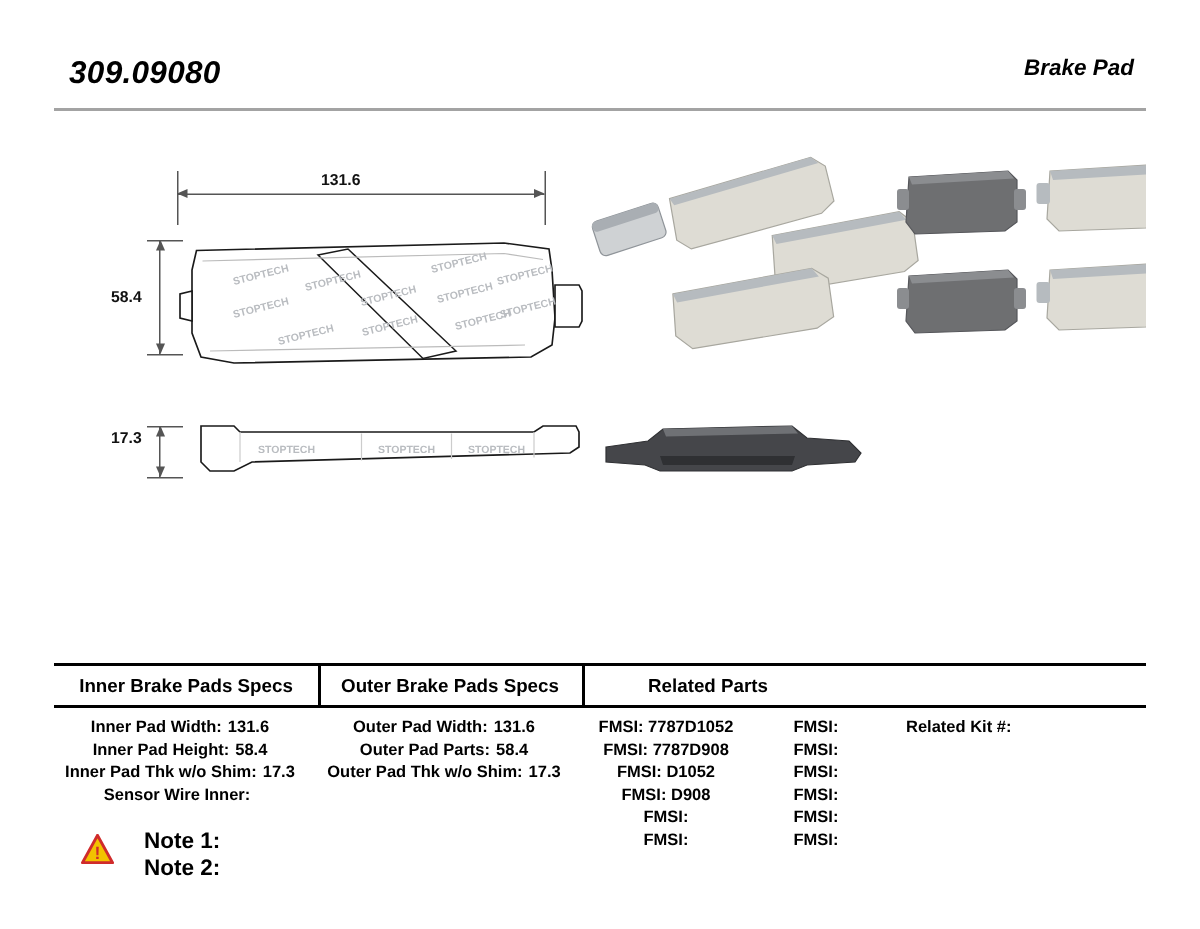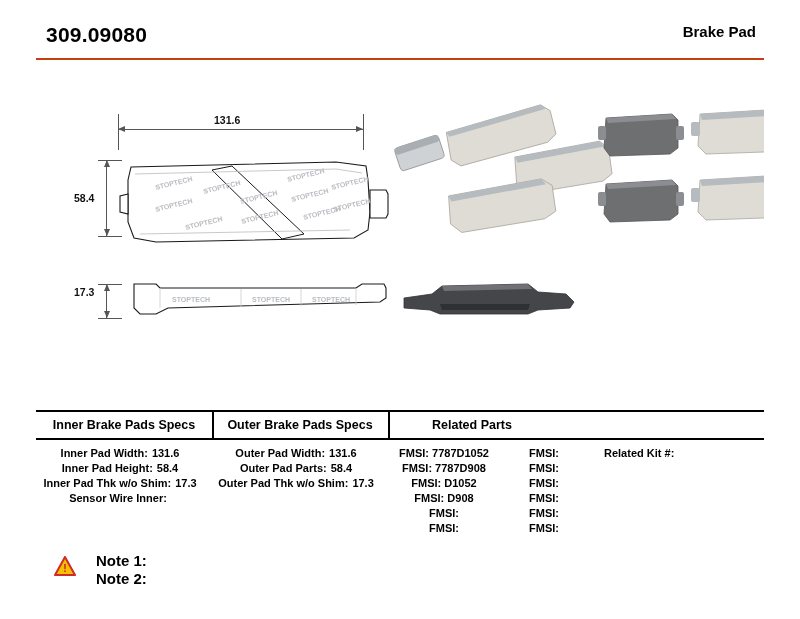--- a/index.html
+++ b/index.html
@@ -17,24 +17,25 @@
   }
   .page {
     position: absolute;
     left: 0; top: 0;
     width: 800px; height: 619px;
   }
 
   
   .header {
     position: absolute;
-    left: 36px; top: 20px;
+    left: 36px; top: 34px;
     width: 728px; height: 40px;
-    border-bottom: 2px solid #c2410c;
+    border-bottom: 2px solid #a3a3a3;
     box-sizing: border-box;
+    font-style: italic;
   }
   .header-partno {
     position: absolute;
     left: 10px; top: 3px;
     font-size: 21px;
     font-weight: bold;
     letter-spacing: 0.2px;
   }
   .header-title {
     position: absolute;
@@ -99,20 +100,21 @@
   .spec-table {
     position: absolute;
     left: 36px; top: 410px;
     width: 728px;
   }
   .spec-head-row {
     display: flex;
     border-top: 2px solid #000;
     border-bottom: 2px solid #000;
     height: 26px;
+    margin-top: 32px;
   }
   .spec-head-cell {
     font-size: 12.5px;
     font-weight: bold;
     text-align: center;
     line-height: 26px;
     box-sizing: border-box;
     position: relative;
   }
   .spec-head-cell + .spec-head-cell::before {

